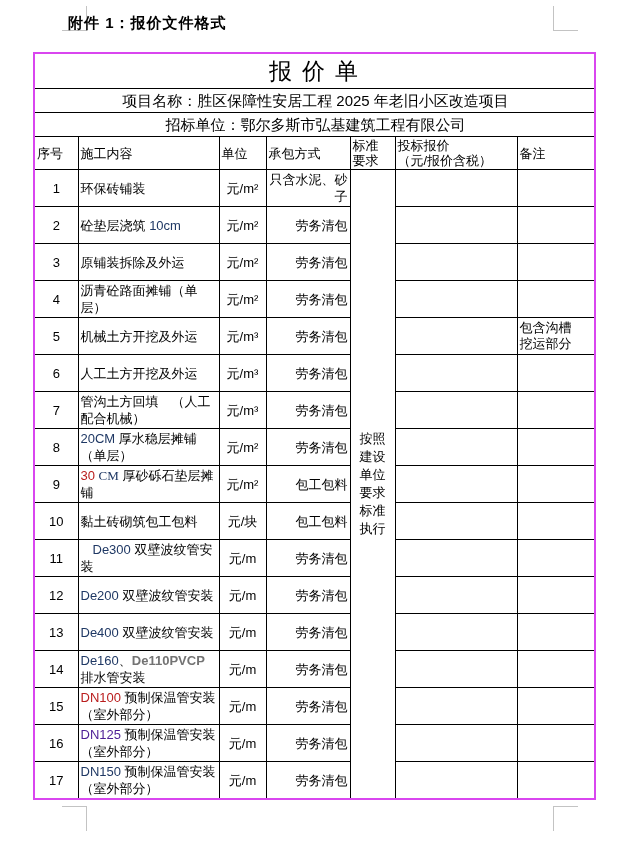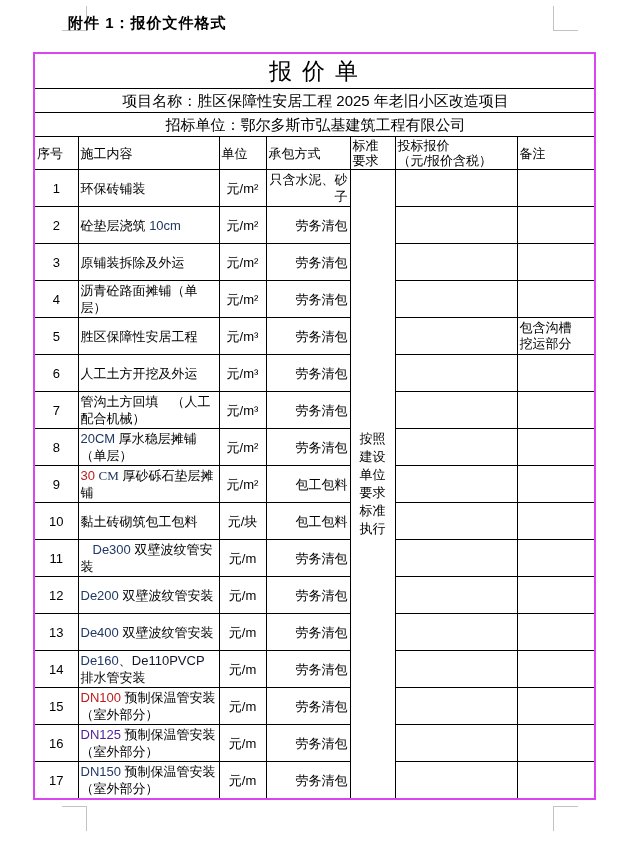--- a/index.html
+++ b/index.html
@@ -140,21 +140,21 @@
         <tr class="d-row">
           <td class="c-no">4</td>
           <td class="c-content">沥青砼路面摊铺（单层）</td>
           <td class="c-unit">元/m²</td>
           <td class="c-mode">劳务清包</td>
           <td class="c-price"></td>
           <td class="c-remark"></td>
         </tr>
         <tr class="d-row">
           <td class="c-no">5</td>
-          <td class="c-content">胜区保障性安居工程</td>
+          <td class="c-content">机械土方开挖及外运</td>
           <td class="c-unit">元/m³</td>
           <td class="c-mode">劳务清包</td>
           <td class="c-price"></td>
           <td class="c-remark">
             <div class="remark-text">包含沟槽挖运部分</div>
           </td>
         </tr>
         <tr class="d-row">
           <td class="c-no">6</td>
           <td class="c-content">人工土方开挖及外运</td>
@@ -214,21 +214,21 @@
         <tr class="d-row">
           <td class="c-no">13</td>
           <td class="c-content"><span class="lat" style="color: rgb(31, 56, 100);">De400</span> 双壁波纹管安装</td>
           <td class="c-unit">元/m</td>
           <td class="c-mode">劳务清包</td>
           <td class="c-price"></td>
           <td class="c-remark"></td>
         </tr>
         <tr class="d-row">
           <td class="c-no">14</td>
-          <td class="c-content"><span class="lat" style="color: rgb(31, 56, 100);">De160</span>、<span class="lat" style="color: #0f172a;">De110PVCP</span> 排水管安装</td>
+          <td class="c-content"><span class="lat" style="color: rgb(31, 56, 100);">De160</span>、<span class="lat" style="color: #737373; font-weight: bold;">De110PVCP</span> 排水管安装</td>
           <td class="c-unit">元/m</td>
           <td class="c-mode">劳务清包</td>
           <td class="c-price"></td>
           <td class="c-remark"></td>
         </tr>
         <tr class="d-row">
           <td class="c-no">15</td>
           <td class="c-content"><span class="lat" style="color: #b91c1c;">DN100</span> 预制保温管安装 （室外部分）</td>
           <td class="c-unit">元/m</td>
           <td class="c-mode">劳务清包</td>

